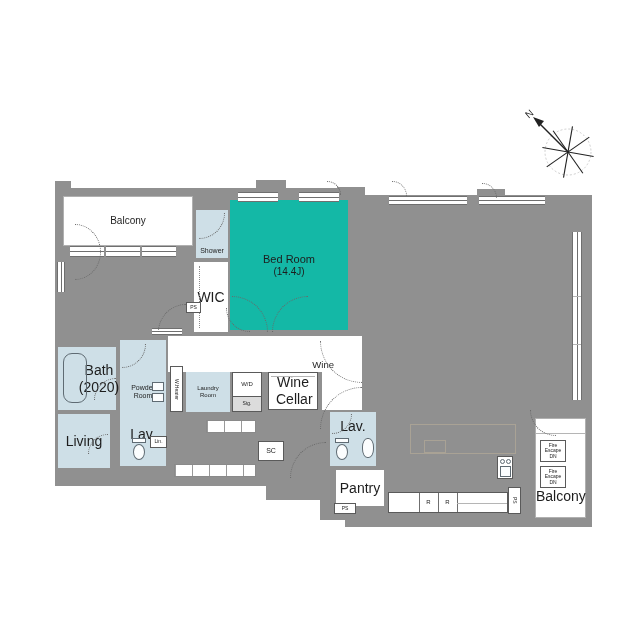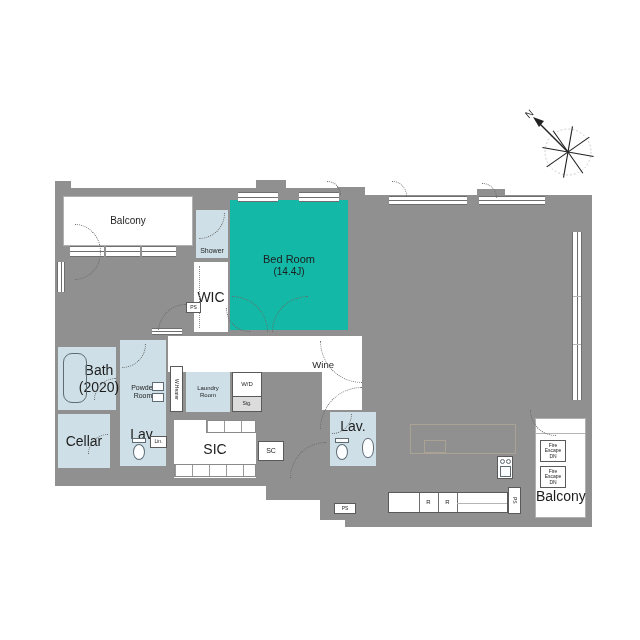--- a/index.html
+++ b/index.html
@@ -109,55 +109,59 @@
     <div class="fix" style="left:32px;top:42px;width:12px;height:9px"></div>
     <div class="fix" style="left:32px;top:53px;width:12px;height:9px"></div>
     <div class="fix" style="left:12px;top:98px;width:14px;height:5px"></div>
     <div class="fix" style="left:13px;top:104px;width:12px;height:16px;border-radius:50%"></div>
   </div>
   <div class="box f5" style="left:150px;top:436px;width:17px;height:12px">
     <span>Lin.</span>
   </div>
 
   <div class="room blue f8" style="left:58px;top:414px;width:52px;height:54px">
-    <span>Cellar</span>
+    <span>Living</span>
   </div>
 
   <div class="box" style="left:170px;top:366px;width:13px;height:46px">
     <span class="vert f5">W.Heater</span>
   </div>
 
   <div class="room blue f6" style="left:186px;top:372px;width:44px;height:40px">
     <span style="width:30px">Laundry Room</span>
   </div>
 
   <div class="box" style="left:232px;top:372px;width:30px;height:40px;justify-content:flex-start">
     <div class="f6" style="height:23px;display:flex;align-items:center">W/D</div>
     <div class="f5" style="position:absolute;left:0;right:0;bottom:0;height:14px;background:#dcdcdc;border-top:1px solid #5a5a5a;display:flex;align-items:center;justify-content:center">Stg.</div>
   </div>
 
-
-  <div class="room white f8" style="left:174px;top:420px;width:82px;height:58px">
-    <span>SIC</span>
-  </div>
+  <div class="box f8" style="left:268px;top:372px;width:50px;height:38px">
+    <div class="hair" style="left:2px;right:2px;top:3px;height:1px"></div>
+    <span style="width:34px">Wine Cellar</span>
+  </div>
+
   <div class="shelf" style="left:206px;top:420px;width:50px;height:13px"></div>
   <div class="shelf" style="left:174px;top:464px;width:82px;height:13px"></div>
 
   <div class="box f7" style="left:258px;top:441px;width:26px;height:20px">
     <span>SC</span>
   </div>
 
 
   <div class="room blue" style="left:330px;top:412px;width:46px;height:54px;justify-content:flex-start;padding-top:6px">
     <span class="f8">Lav.</span>
     <div class="fix" style="left:5px;top:26px;width:14px;height:5px"></div>
     <div class="fix" style="left:6px;top:32px;width:12px;height:16px;border-radius:50%"></div>
     <div class="fix" style="left:32px;top:26px;width:12px;height:20px;border-radius:45%"></div>
   </div>
 
+  <div class="room white f8" style="left:336px;top:470px;width:48px;height:36px">
+    <span>Pantry</span>
+  </div>
   <div class="box f5" style="left:334px;top:503px;width:22px;height:11px">
     <span>PS</span>
   </div>
 
   <div class="box" style="left:388px;top:492px;width:120px;height:21px">
     <div class="hair" style="left:30px;top:0;bottom:0;width:1px;background:#6f6f6f"></div>
     <div class="hair" style="left:49px;top:0;bottom:0;width:1px;background:#6f6f6f"></div>
     <div class="hair" style="left:68px;top:0;bottom:0;width:1px;background:#6f6f6f"></div>
     <div class="hair" style="left:68px;right:0;top:10px;height:1px"></div>
     <span class="f6" style="position:absolute;left:30px;width:19px;top:0;bottom:0;display:flex;align-items:center;justify-content:center">R</span>

